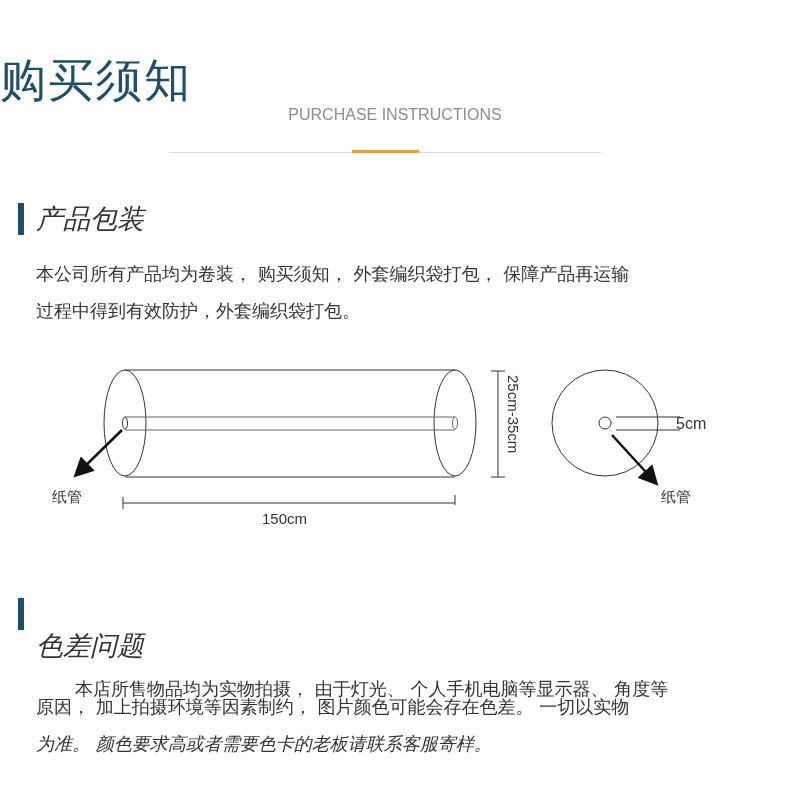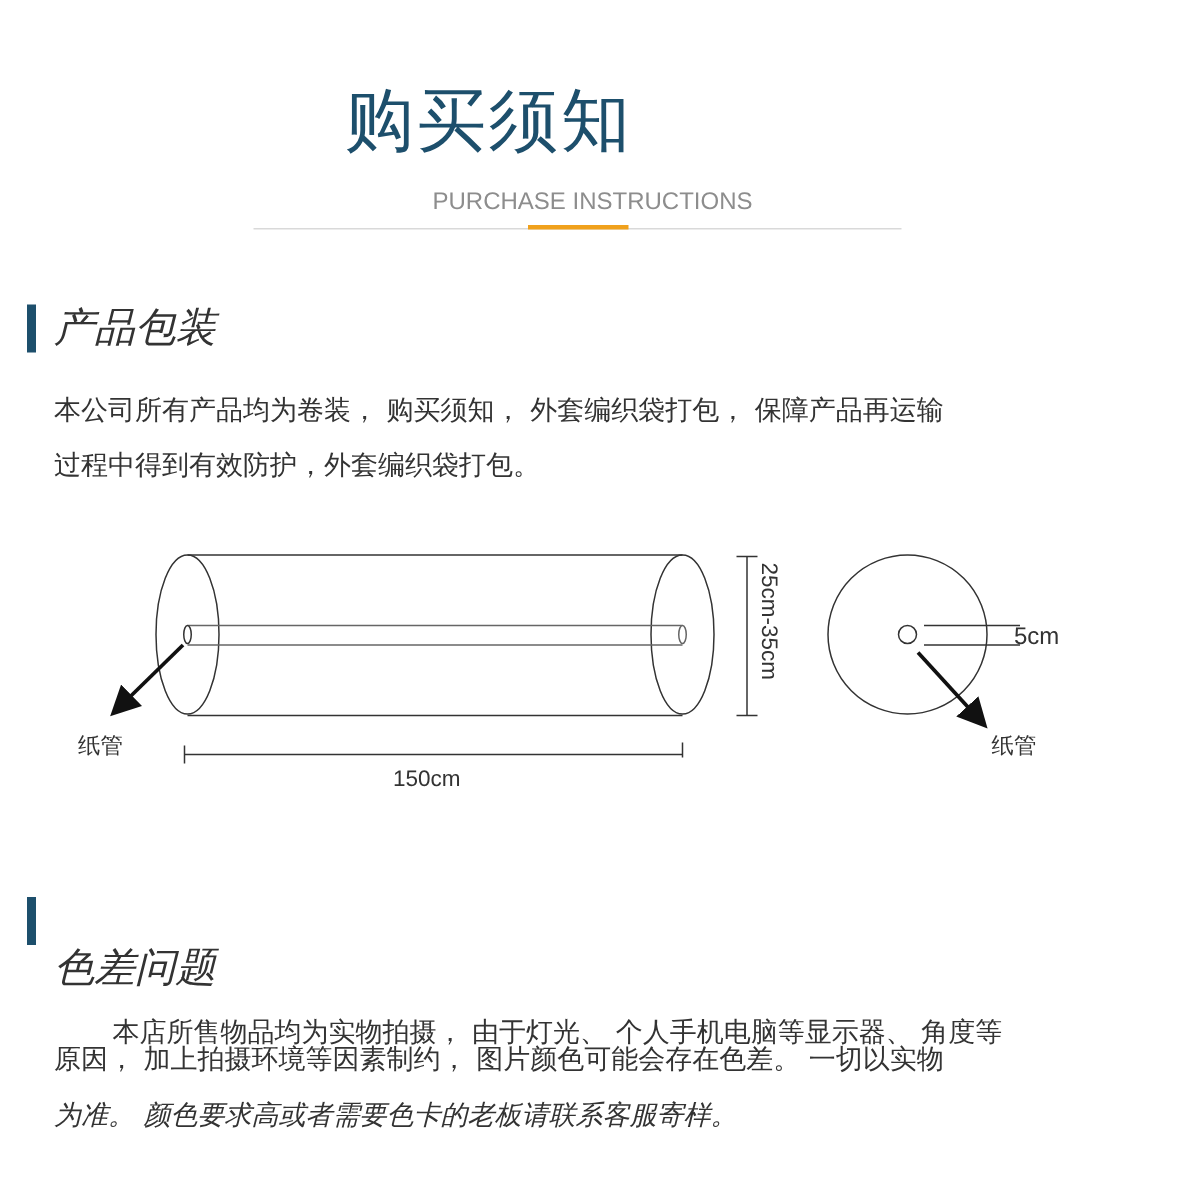--- a/index.html
+++ b/index.html
@@ -1,20 +1,20 @@
 <!DOCTYPE html>
 <html><head>
 <meta charset="utf-8">
 <style>
   html, body { margin: 0; padding: 0; background: #ffffff; }
   body { width: 790px; height: 788px; position: relative; overflow: hidden;
          font-family: "DejaVu Sans", "Liberation Sans", sans-serif; color: #333; }
-  .title-cn { position: absolute; left: 0; width: 652px; top: 50px; text-align: center;
+  .title-cn { position: absolute; left: 0; width: 652px; top: 50px; text-align: left;
               font-size: 46px; color: #1d4f6c; letter-spacing: 2px; line-height: 60px; }
-  .title-en { position: absolute; left: 0; width: 790px; top: 124px; text-align: center;
+  .title-en { position: absolute; left: 0; width: 790px; top: 104px; text-align: center;
               font-size: 16px; color: #8d8d8d; line-height: 22px; font-family: "Liberation Sans", sans-serif; }
   .divider { position: absolute; left: 169px; top: 152px; width: 432px; height: 1px; background: #d9d9d9; }
   .divider-accent { position: absolute; left: 352px; top: 150px; width: 67px; height: 3px; background: #f0a11c; }
   .section-bar { position: absolute; left: 18px; width: 6px; height: 32px; background: #1d4f6c; }
   .section-title { position: absolute; left: 36px; font-size: 27px; color: #333; line-height: 36px; font-style: italic; }
   .para { position: absolute; left: 36px; width: 720px; font-size: 18px; color: #333; line-height: 37px; }
   .diagram { position: absolute; left: 0; top: 355px; }
   .svg-text { font-family: "Liberation Sans", "DejaVu Sans", sans-serif; fill: #333; }
 </style>
 </head>

